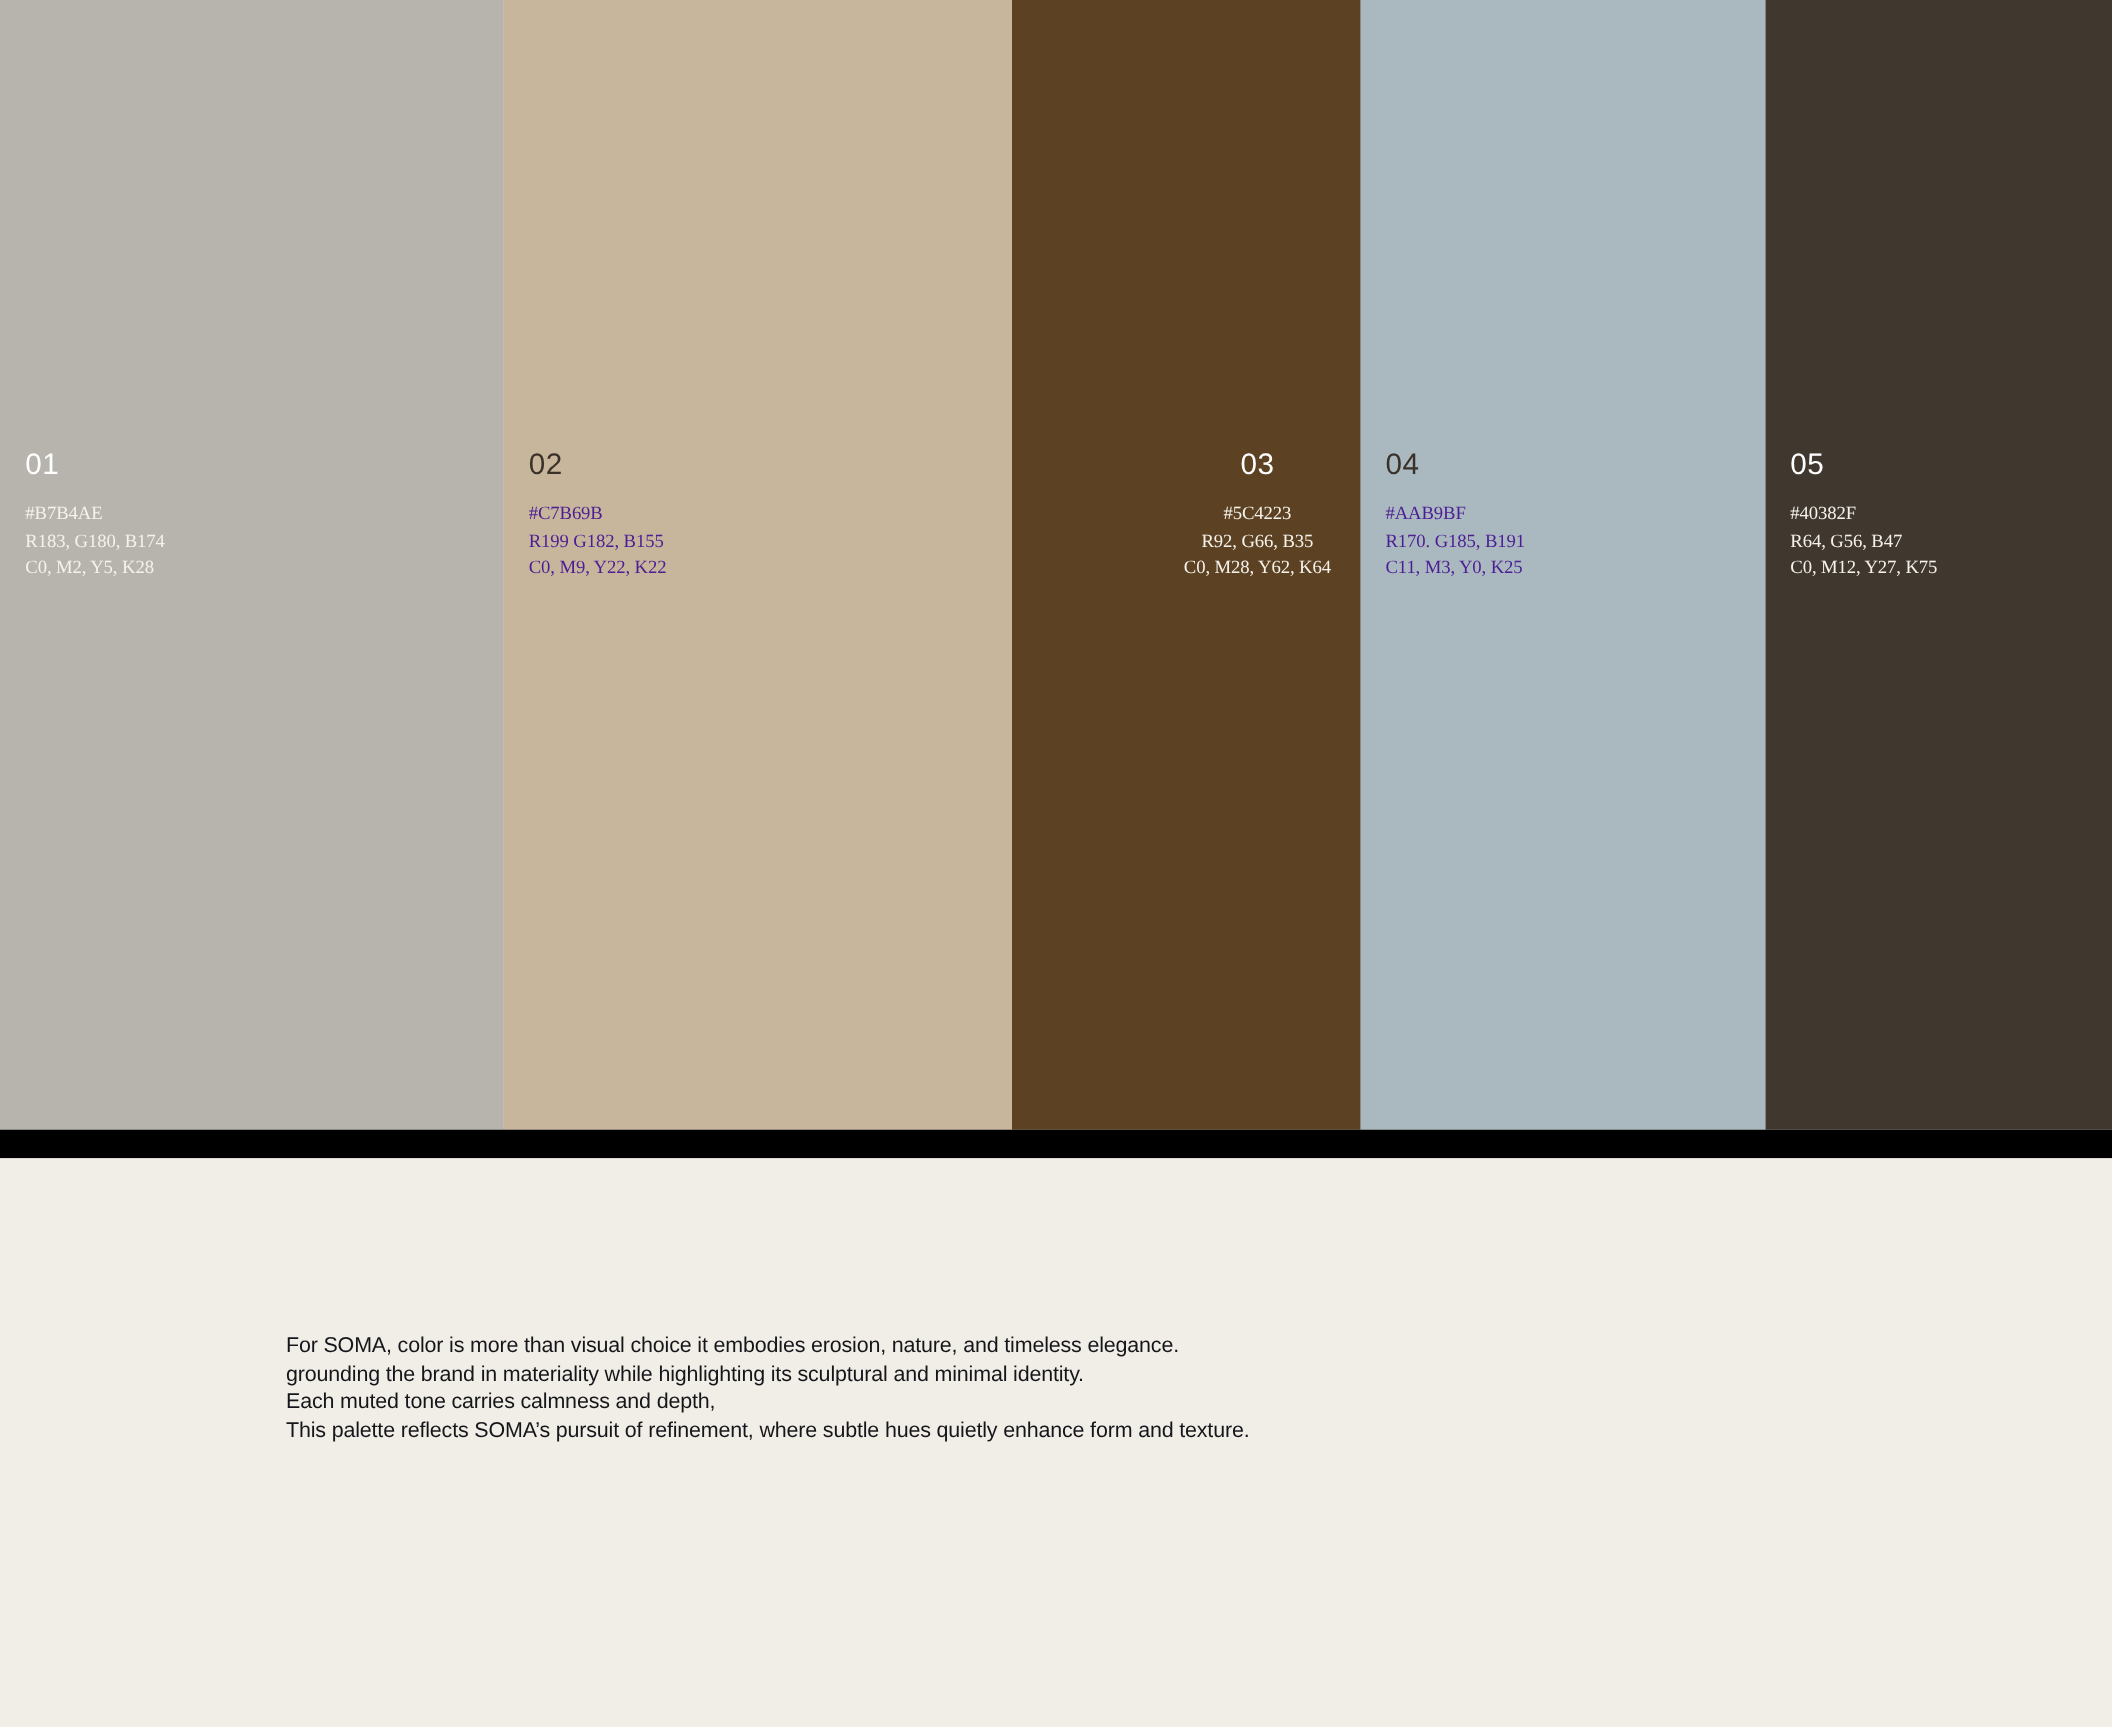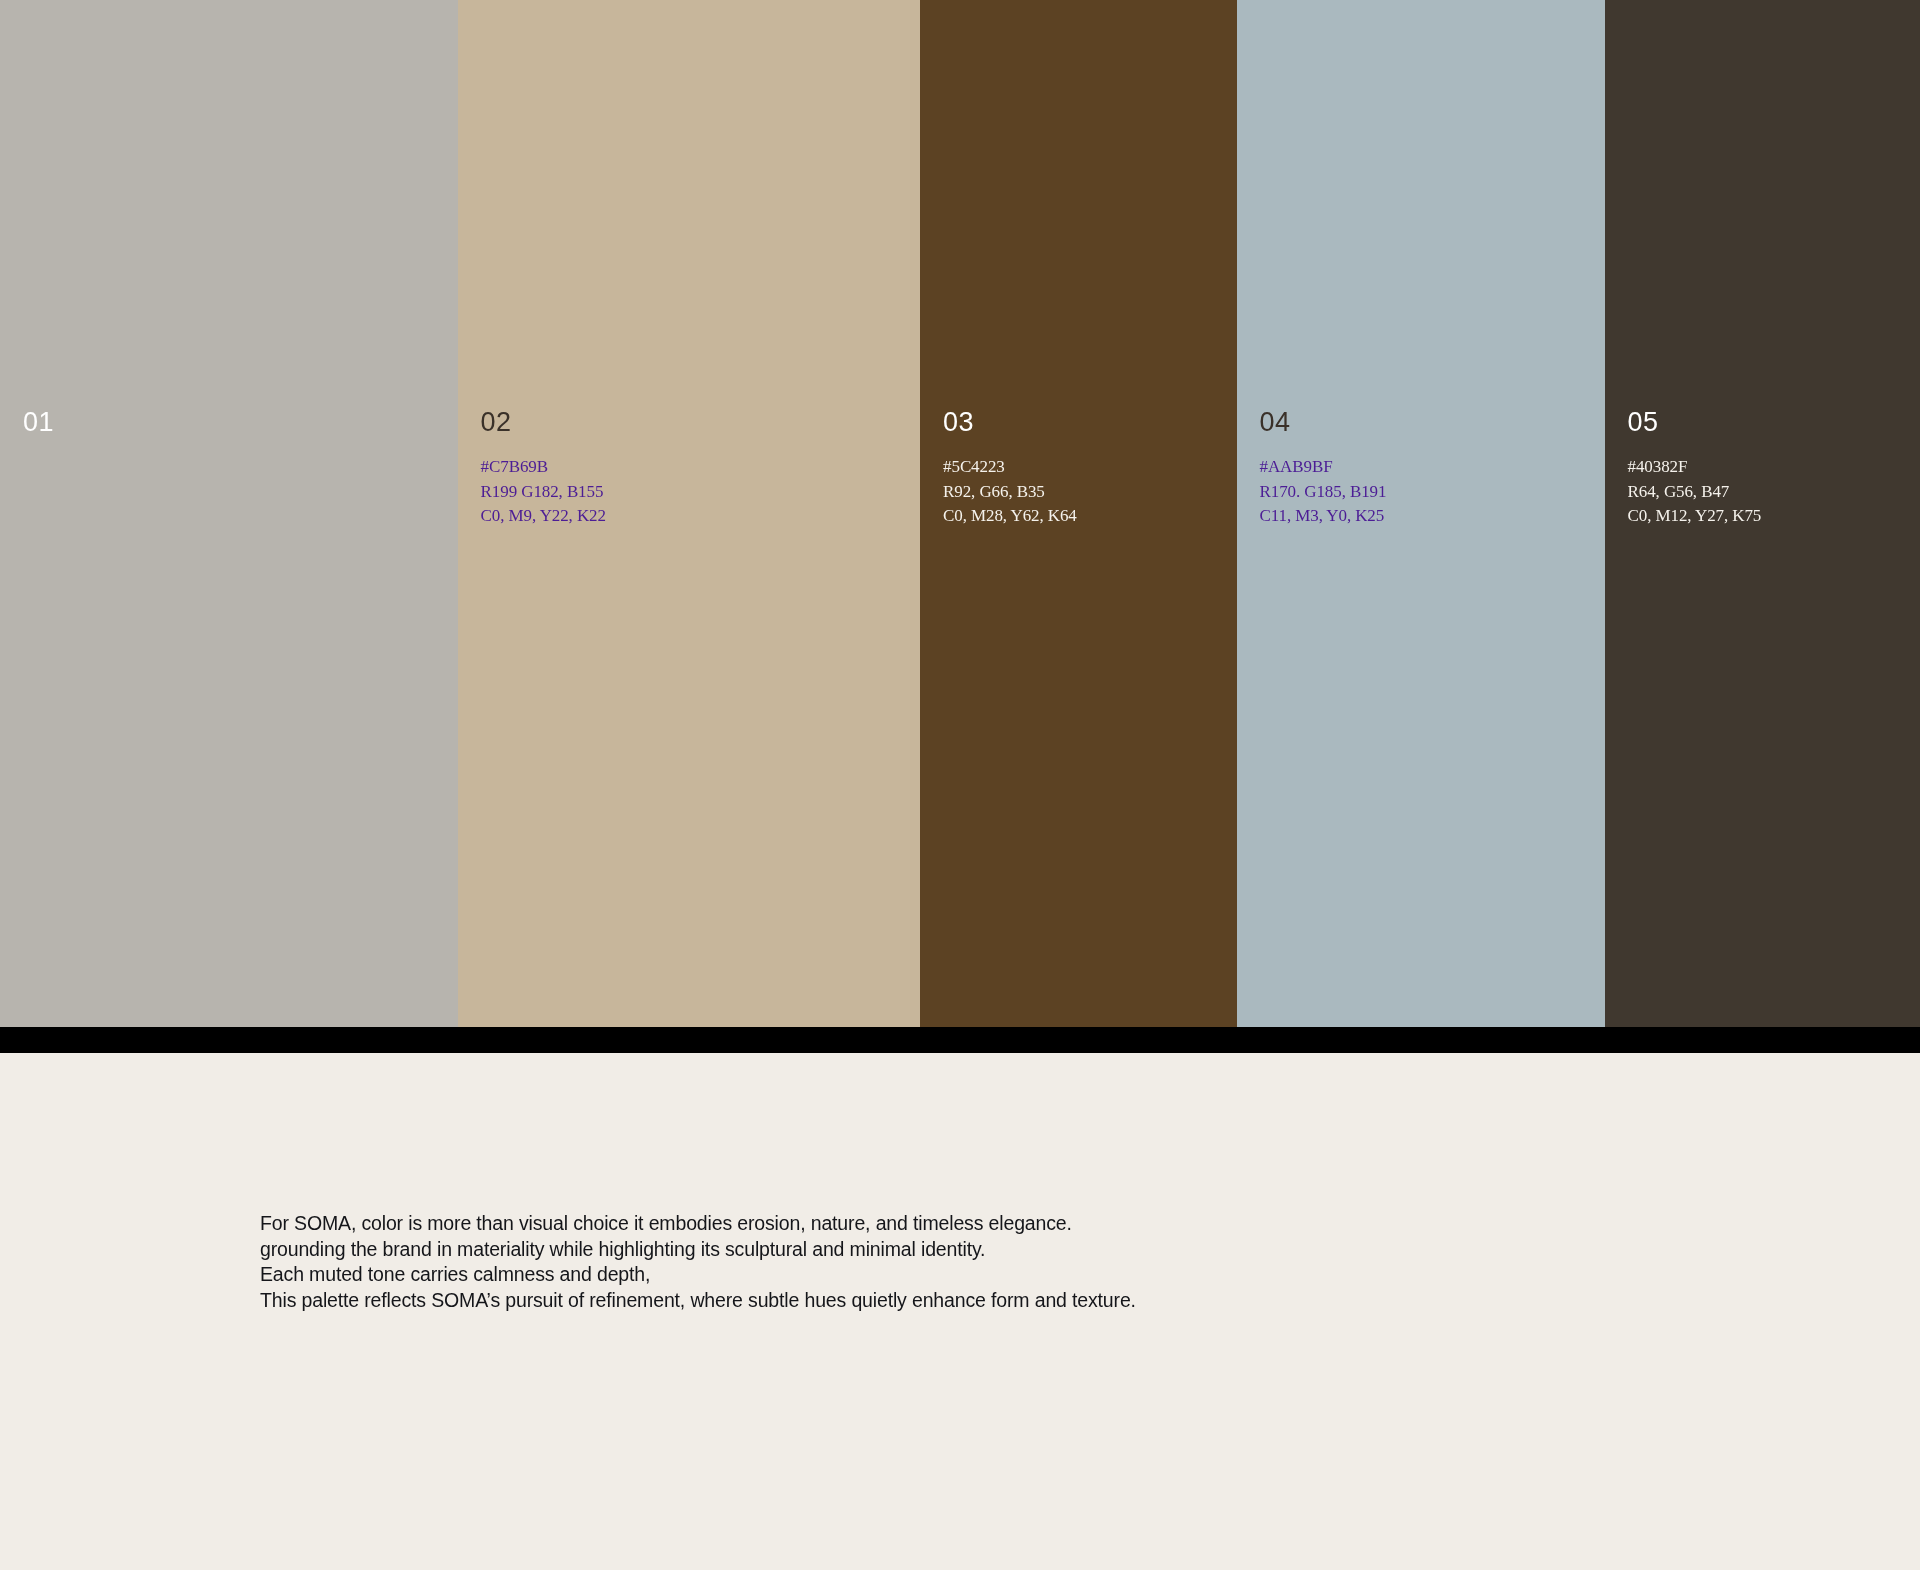--- a/index.html
+++ b/index.html
@@ -111,33 +111,38 @@
 </style>
 </head>
 <body>
 
 <div id="palette-board">
 
   <div class="swatch-strip">
       <div class="swatch light" style="width: 470px; background: rgb(183, 180, 174);">
         <div class="swatch-text">
           <div class="swatch-index">01</div>
+          <div class="swatch-codes">
+            <div class="code-line">#B7B4AE</div>
+            <div class="code-line">R183, G180, B174</div>
+            <div class="code-line">C0, M2, Y5, K28</div>
+          </div>
         </div>
       </div>
       <div class="swatch dark" style="width: 475px; background: rgb(199, 182, 155);">
         <div class="swatch-text">
           <div class="swatch-index">02</div>
           <div class="swatch-codes">
             <div class="code-line">#C7B69B</div>
             <div class="code-line">R199 G182, B155</div>
             <div class="code-line">C0, M9, Y22, K22</div>
           </div>
         </div>
       </div>
-      <div class="swatch light" style="width: 325px; background: rgb(92, 66, 35);">
+      <div class="swatch light" style="width: 325px; background: rgb(92, 66, 35); text-align: center;">
         <div class="swatch-text">
           <div class="swatch-index">03</div>
           <div class="swatch-codes">
             <div class="code-line">#5C4223</div>
             <div class="code-line">R92, G66, B35</div>
             <div class="code-line">C0, M28, Y62, K64</div>
           </div>
         </div>
       </div>
       <div class="swatch dark" style="width: 378px; background: rgb(170, 185, 191);">

